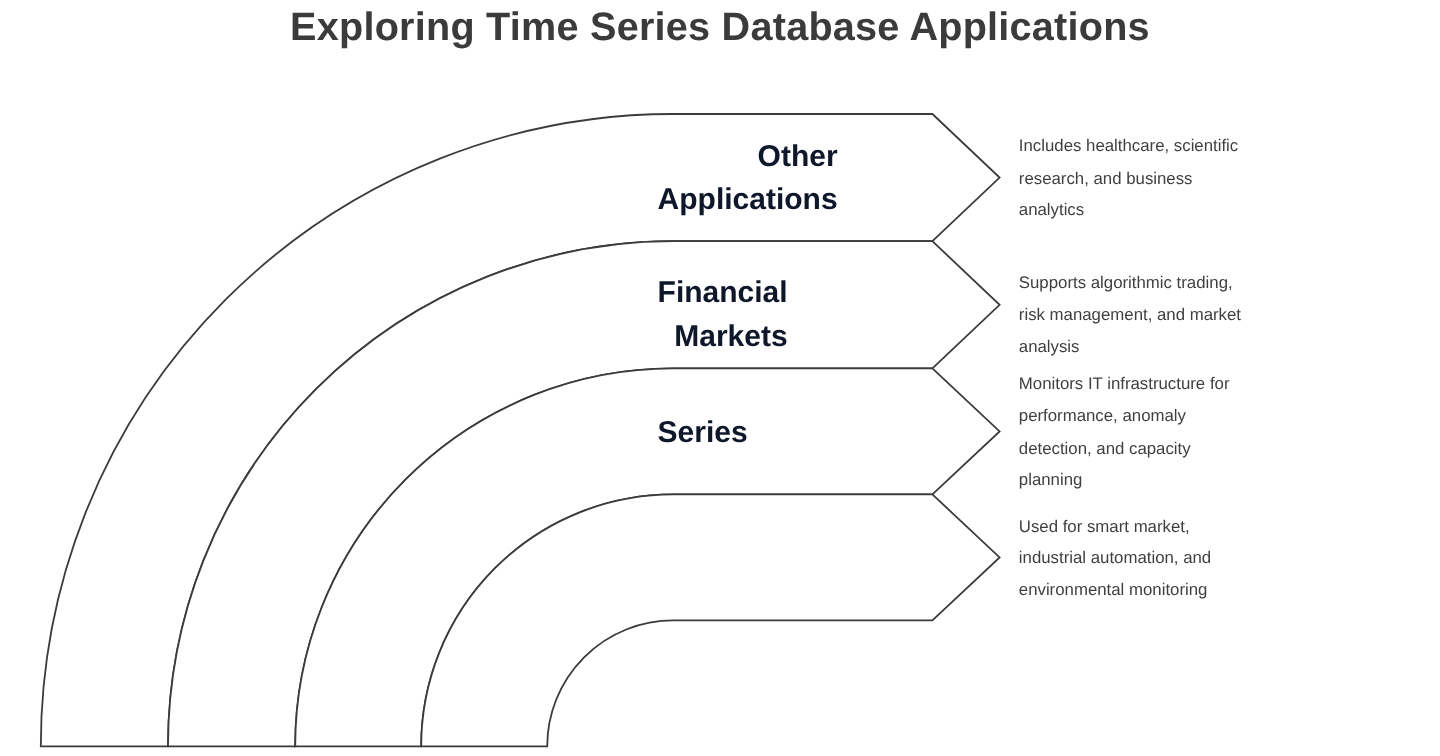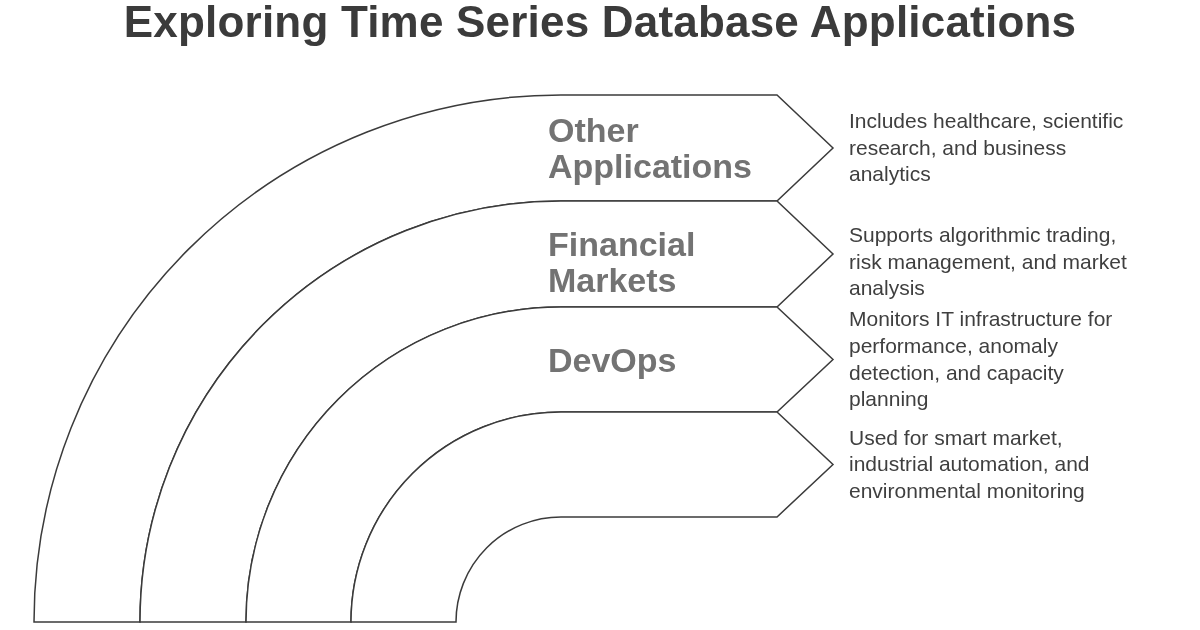--- a/index.html
+++ b/index.html
@@ -14,21 +14,21 @@
     background: #ffffff;
     overflow: hidden;
     font-family: "Liberation Sans", "DejaVu Sans", sans-serif;
   }
   .title {
     position: absolute;
     top: 0;
     left: 0;
     width: 100%;
     text-align: center;
-    font-size: 44px;
+    font-size: 33px;
     font-weight: bold;
     line-height: 44px;
     color: #3b3b3b;
     letter-spacing: 0.2px;
   }
   .diagram-svg {
     position: absolute;
     top: 0;
     left: 0;
   }
@@ -37,33 +37,34 @@
     stroke: #3b3b3b;
     stroke-width: 1.5;
     stroke-linejoin: miter;
   }
   .band-label {
     position: absolute;
     left: 548px;
     width: 240px;
     display: flex;
     align-items: center;
-    font-size: 34px;
+    font-size: 25px;
     font-weight: bold;
     line-height: 36px;
-    color: #737373;
+    color: #0f172a;
     white-space: pre-line;
+    text-align: right;
   }
   .band-desc {
     position: absolute;
     left: 849px;
     width: 340px;
     display: flex;
     align-items: center;
-    font-size: 21px;
+    font-size: 14px;
     line-height: 26.6px;
     color: #3f3f3f;
     white-space: pre-line;
   }
   
   .row-0 { top: 95px;  height: 106px; }
   .row-1 { top: 201px; height: 122px; }
   .row-2 { top: 307px; height: 105px; }
   .row-3 { top: 412px; height: 105px; }
 </style>
@@ -82,21 +83,21 @@
 
     <path class="band-shape" d="M 246 622 A 315 315 0 0 1 561 307 L 777 307 L 833 359.5 L 777 412 L 561 412 A 210 210 0 0 0 351 622 Z"></path>
 
     <path class="band-shape" d="M 351 622 A 210 210 0 0 1 561 412 L 777 412 L 833 464.5 L 777 517 L 561 517 A 105 105 0 0 0 456 622 Z"></path>
   </svg>
 
   <div class="band-label row-0">Other
 Applications</div>
   <div class="band-label row-1">Financial
 Markets</div>
-  <div class="band-label row-2">DevOps</div>
+  <div class="band-label row-2">Series</div>
 
   <div class="band-desc row-0">Includes healthcare, scientific
 research, and business
 analytics</div>
   <div class="band-desc row-2">Monitors IT infrastructure for
 performance, anomaly
 detection, and capacity
 planning</div>
   <div class="band-desc row-1">Supports algorithmic trading,
 risk management, and market

